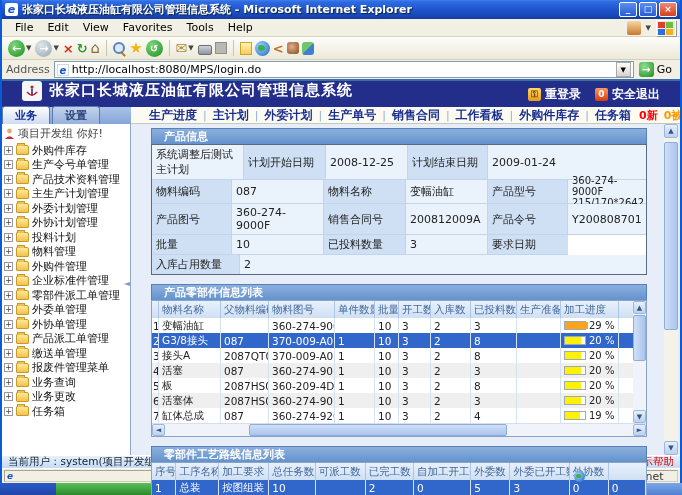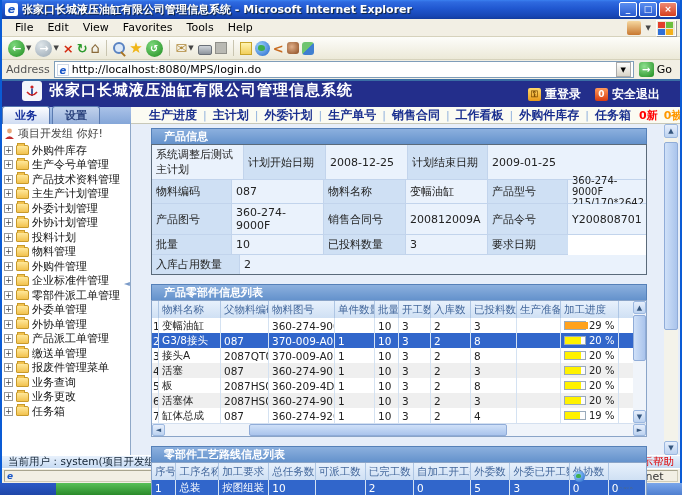--- a/index.html
+++ b/index.html
@@ -372,21 +372,21 @@
     <div class="content">
 
       <div class="panel">
         <div class="panel-hdr">产品信息</div>
         <div class="info-grid" id="info-grid">
             <div class="info-row">
               <div class="cell val" style="width: 92px;">系统调整后测试主计划</div>
               <div class="cell lbl" style="width: 82px;">计划开始日期</div>
               <div class="cell val" style="width: 82px;">2008-12-25</div>
               <div class="cell lbl" style="width: 80px;">计划结束日期</div>
-              <div class="cell val" style="width: 77px; flex: 1 1 0%;">2009-01-25</div>
+              <div class="cell val" style="width: 77px; flex: 1 1 0%;">2009-01-24</div>
             </div>
             <div class="info-row" style="height: 24px;">
               <div class="cell lbl" style="width: 80px;">物料编码</div>
               <div class="cell val" style="width: 92px;">087</div>
               <div class="cell lbl" style="width: 82px;">物料名称</div>
               <div class="cell val" style="width: 82px;">变幅油缸</div>
               <div class="cell lbl" style="width: 80px;">产品型号</div>
               <div class="cell val" style="width: 77px; flex: 1 1 0%; white-space: normal; line-height: 11px; font-size: 10px;">360-274-9000F 215/170*2642</div>
             </div>
             <div class="info-row">

